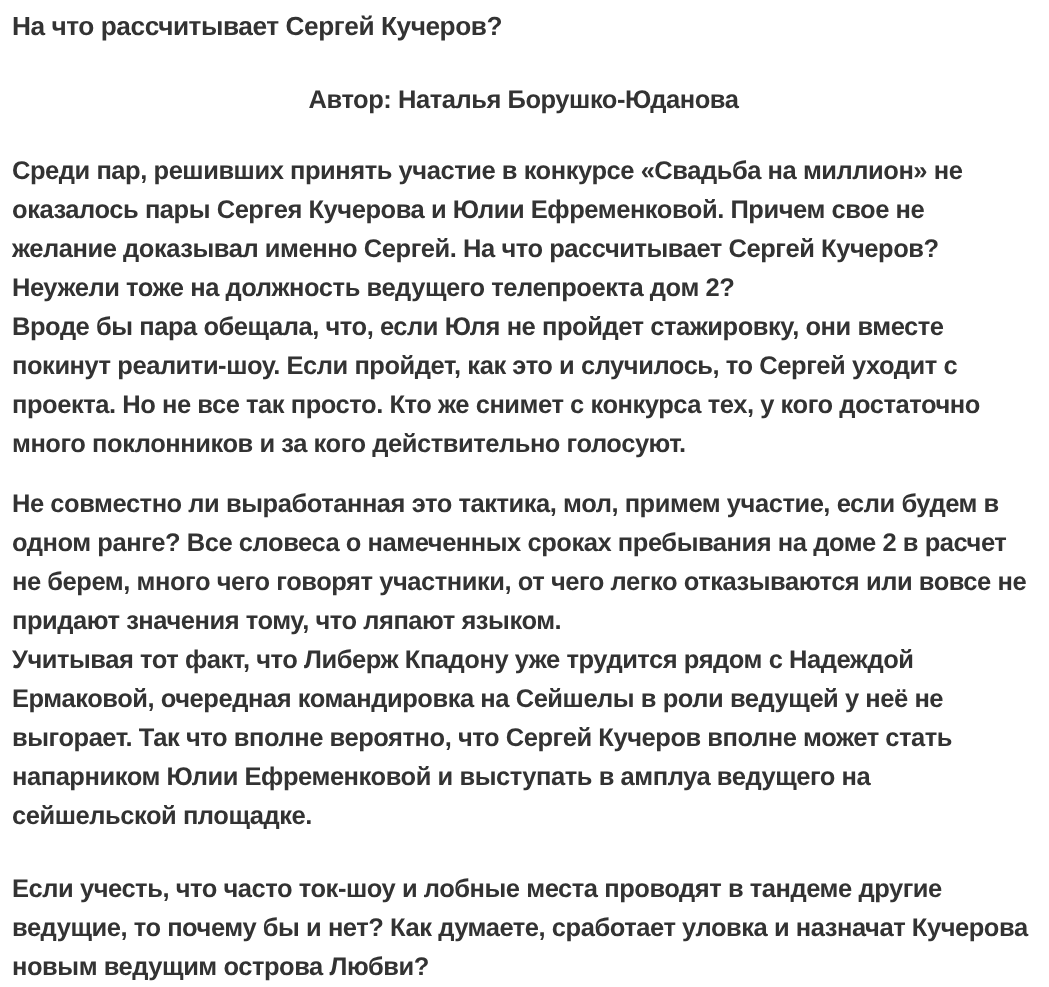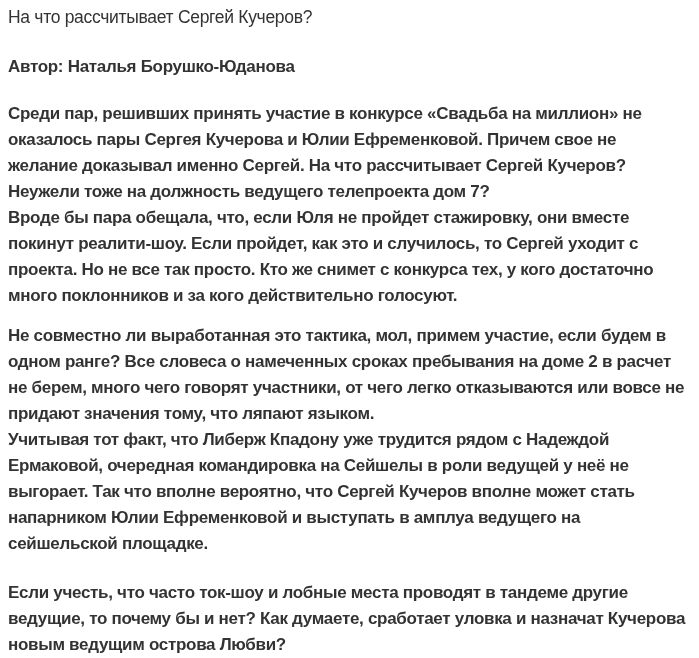--- a/index.html
+++ b/index.html
@@ -19,45 +19,46 @@
   .article {
     padding: 4px 9px 0 8px;
     font-size: 17px;
     line-height: 26px;
     letter-spacing: -0.3px;
   }
   .article-title {
     margin: 0;
     font-size: 17.5px;
     line-height: 26px;
-    font-weight: 400;
+    font-weight: 700;
   }
   .author-line {
     margin: 24px 0 0 0;
+    text-align: center;
   }
   .text-block {
     margin: 0;
   }
   .text-block.first { margin-top: 21px; }
   .text-block.second { margin-top: 14px; }
   .text-block.third { margin-top: 23px; }
   .text-block p {
     margin: 0;
   }
 </style>
 </head>
 <body>
 
 <main class="article">
   <h1 class="article-title">На что рассчитывает Сергей Кучеров?</h1>
 
   <p class="author-line">Автор: Наталья Борушко-Юданова</p>
 
   <section class="text-block first">
-    <p>Среди пар, решивших принять участие в конкурсе «Свадьба на миллион» не оказалось пары Сергея Кучерова и Юлии Ефременковой. Причем свое не желание доказывал именно Сергей. На что рассчитывает Сергей Кучеров? Неужели тоже на должность ведущего телепроекта дом 7?</p>
+    <p>Среди пар, решивших принять участие в конкурсе «Свадьба на миллион» не оказалось пары Сергея Кучерова и Юлии Ефременковой. Причем свое не желание доказывал именно Сергей. На что рассчитывает Сергей Кучеров? Неужели тоже на должность ведущего телепроекта дом 2?</p>
     <p>Вроде бы пара обещала, что, если Юля не пройдет стажировку, они вместе покинут реалити-шоу. Если пройдет, как это и случилось, то Сергей уходит с проекта. Но не все так просто. Кто же снимет с конкурса тех, у кого достаточно много поклонников и за кого действительно голосуют.</p>
   </section>
 
   <section class="text-block second">
     <p>Не совместно ли выработанная это тактика, мол, примем участие, если будем в одном ранге? Все словеса о намеченных сроках пребывания на доме 2 в расчет не берем, много чего говорят участники, от чего легко отказываются или вовсе не придают значения тому, что ляпают языком.</p>
     <p>Учитывая тот факт, что Либерж Кпадону уже трудится рядом с Надеждой Ермаковой, очередная командировка на Сейшелы в роли ведущей у неё не выгорает. Так что вполне вероятно, что Сергей Кучеров вполне может стать напарником Юлии Ефременковой и выступать в амплуа ведущего на сейшельской площадке.</p>
   </section>
 
   <section class="text-block third">
     <p>Если учесть, что часто ток-шоу и лобные места проводят в тандеме другие ведущие, то почему бы и нет? Как думаете, сработает уловка и назначат Кучерова новым ведущим острова Любви?</p>

